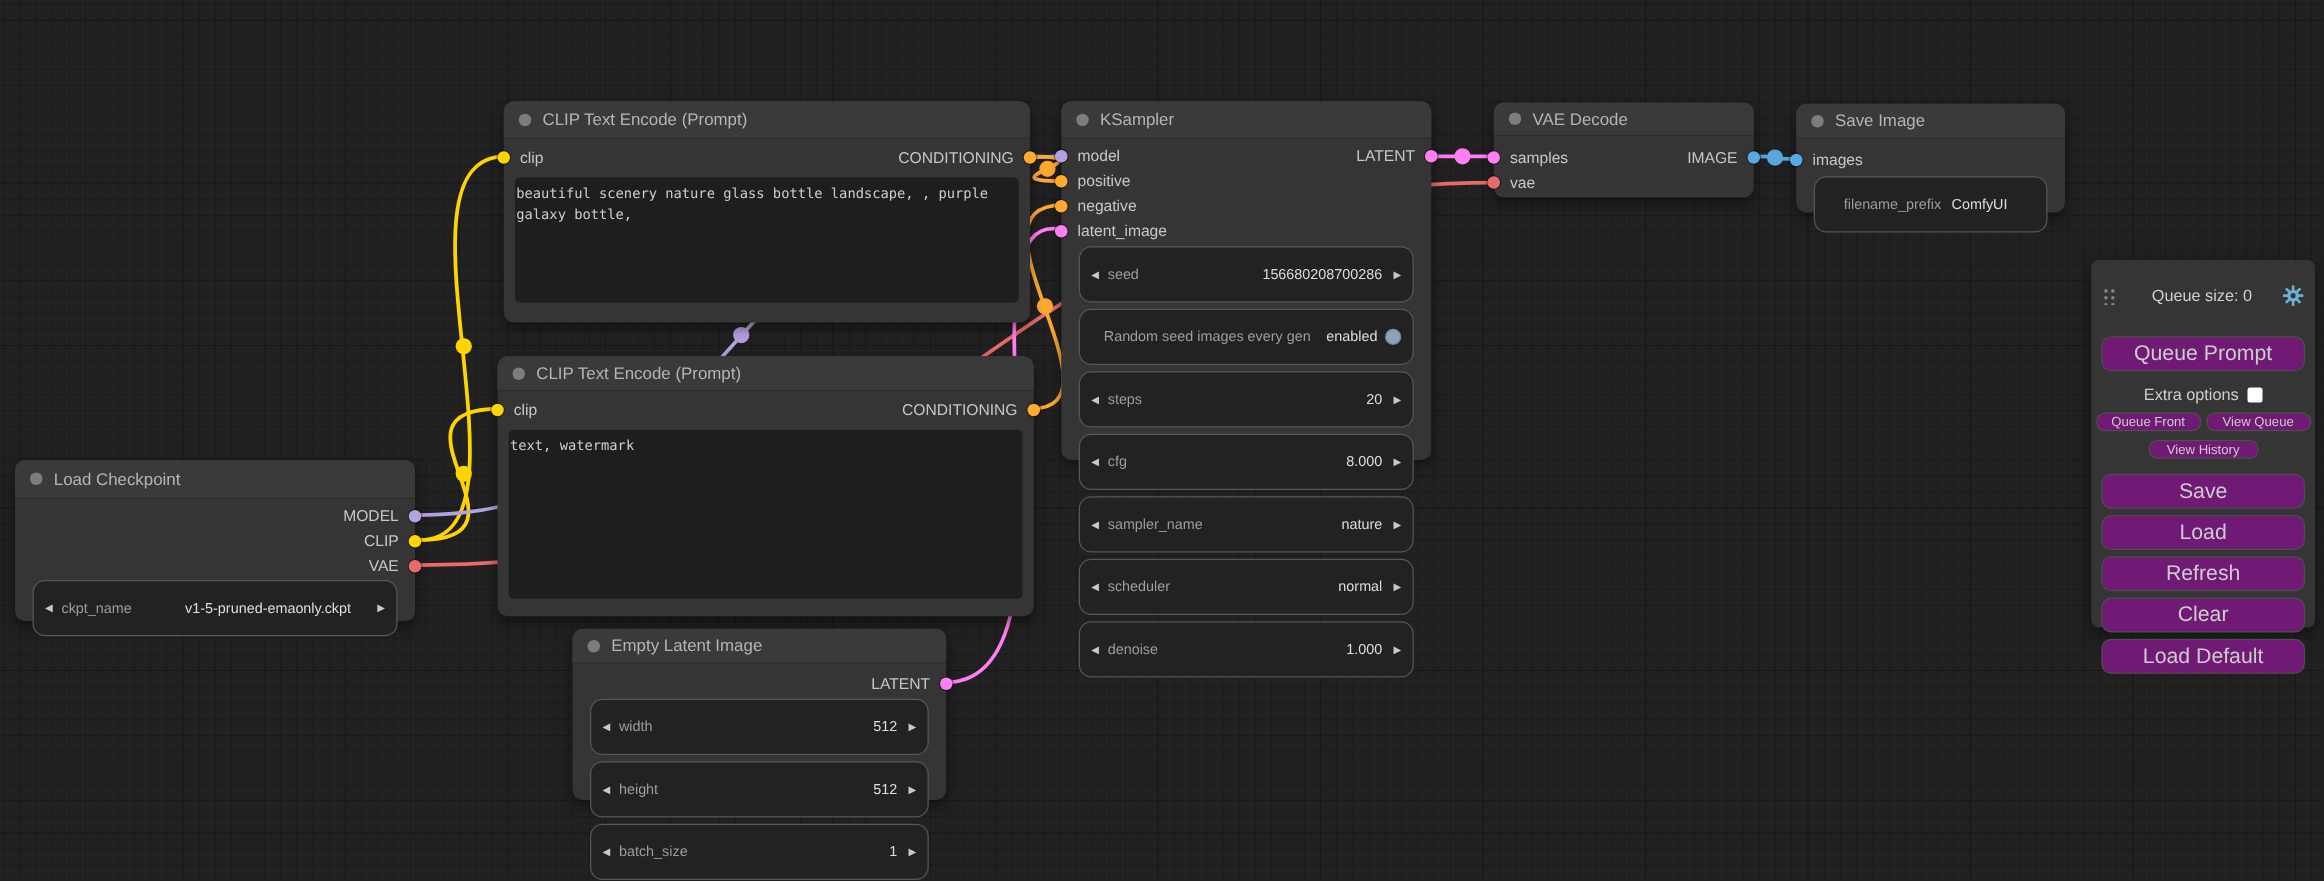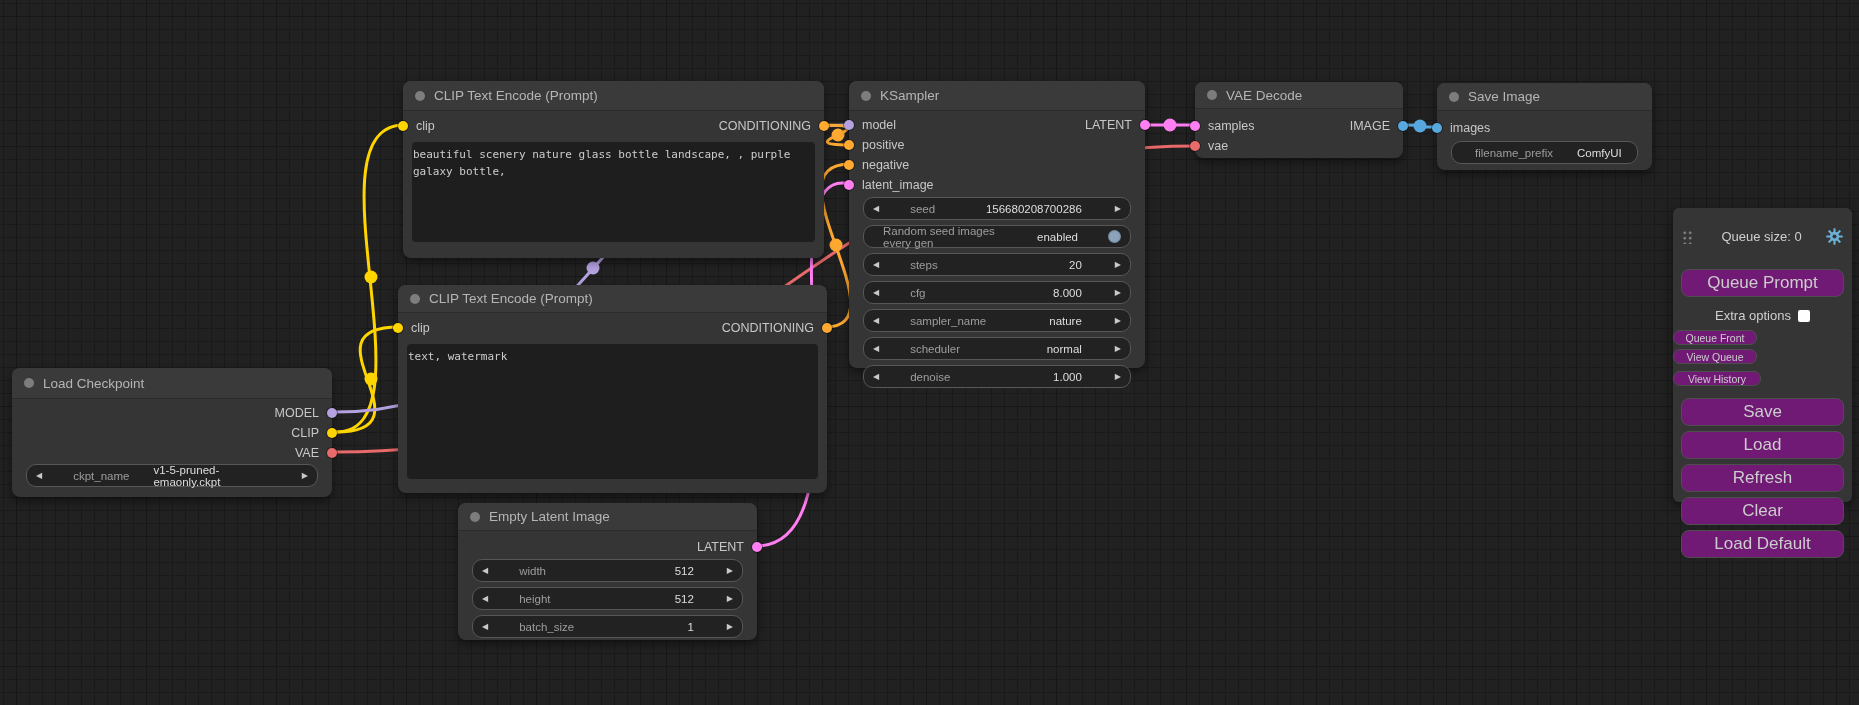--- a/index.html
+++ b/index.html
@@ -29,21 +29,21 @@
   .prow{position:relative;display:flex;align-items:center;height:20px;padding:0 13px;
     color:#c7c7c7;font-size:12.5px;}
   .pdot{position:absolute;width:10px;height:10px;border-radius:50%;top:50%;margin-top:-5px;
     box-shadow:0 0 0 1px rgba(0,0,0,.35);}
   .pdot.in{left:-5px}.pdot.out{right:-5px}
   .c-clip{background:#ffd500}.c-model{background:#b3a1e0}.c-vae{background:#e86a6a}
   .c-cond{background:#ffa931}.c-latent{background:#ff7ef2}.c-image{background:#56a8de}
   .out-label{margin-left:auto}
   .widgets{display:flex;flex-direction:column;gap:5px;margin:2px 14px 0;}
   .widget{height:19px;background:#222;border:1px solid #575757;border-radius:10px;
-    display:flex;align-items:center;padding:1px 9px;font-size:11.5px;color:#9d9d9d;gap:24px;}
+    display:flex;align-items:center;padding:12px 9px;font-size:11.5px;color:#9d9d9d;}
   .widget .wval{margin-left:auto;color:#dedede;}
   .arr{flex:none;color:#c9c9c9;font-size:8px;line-height:1;}
   .arr.l::before{content:"\25C0"}  .arr.r::before{content:"\25B6"}
   .arr.l{margin-right:7px}.arr.r{margin-left:9px}
   .toggle-circle{width:13px;height:13px;border-radius:50%;background:#8ba3bb;margin-left:6px;
     box-shadow:inset 0 0 2px rgba(0,0,0,.4);flex:none;}
   .ta{background:#1e1e1e;border-radius:4px;margin:6px 9px 0;padding:5px 1px;
     font-family:"DejaVu Sans Mono",monospace;font-size:11px;line-height:1.5;color:#cdcdcd;
     white-space:pre-wrap;overflow:hidden;}
 
@@ -56,21 +56,21 @@
     background:radial-gradient(circle,#8d8d8d 1.3px,transparent 1.5px);
     background-size:5.5px 5.5px;background-position:0 1px;}
   .qp-title{flex:1;text-align:center;}
   .btn{background:#701a75;border:1px solid #4e4e4e;border-radius:8px;color:#cccccc;
     display:flex;align-items:center;justify-content:center;cursor:pointer;}
   .btn-big{height:26px;margin:0 8px;font-size:17px;}
   #queue-prompt-btn{margin-top:5px;}
   .extra-row{margin-top:11px;height:15px;display:flex;align-items:center;justify-content:center;
     font-size:13px;color:#cfcfcf;}
   .checkbox{width:12px;height:12px;background:#ffffff;border-radius:2px;margin-left:7px;}
-  .small-row{margin-top:7px;display:flex;justify-content:center;gap:4px;flex-direction:column;}
+  .small-row{margin-top:7px;display:flex;justify-content:center;gap:4px;}
   .btn-small{height:13px;font-size:10.5px;border-radius:7px;width:82px;}
   .btn-small.wide{width:86px;text-align:center;}
   .stack{display:flex;flex-direction:column;gap:5px;margin-top:12px;}
   .gear{width:17px;height:17px;flex:none;}
 </style>
 </head>
 <body>
 
 <div id="canvas">
 

